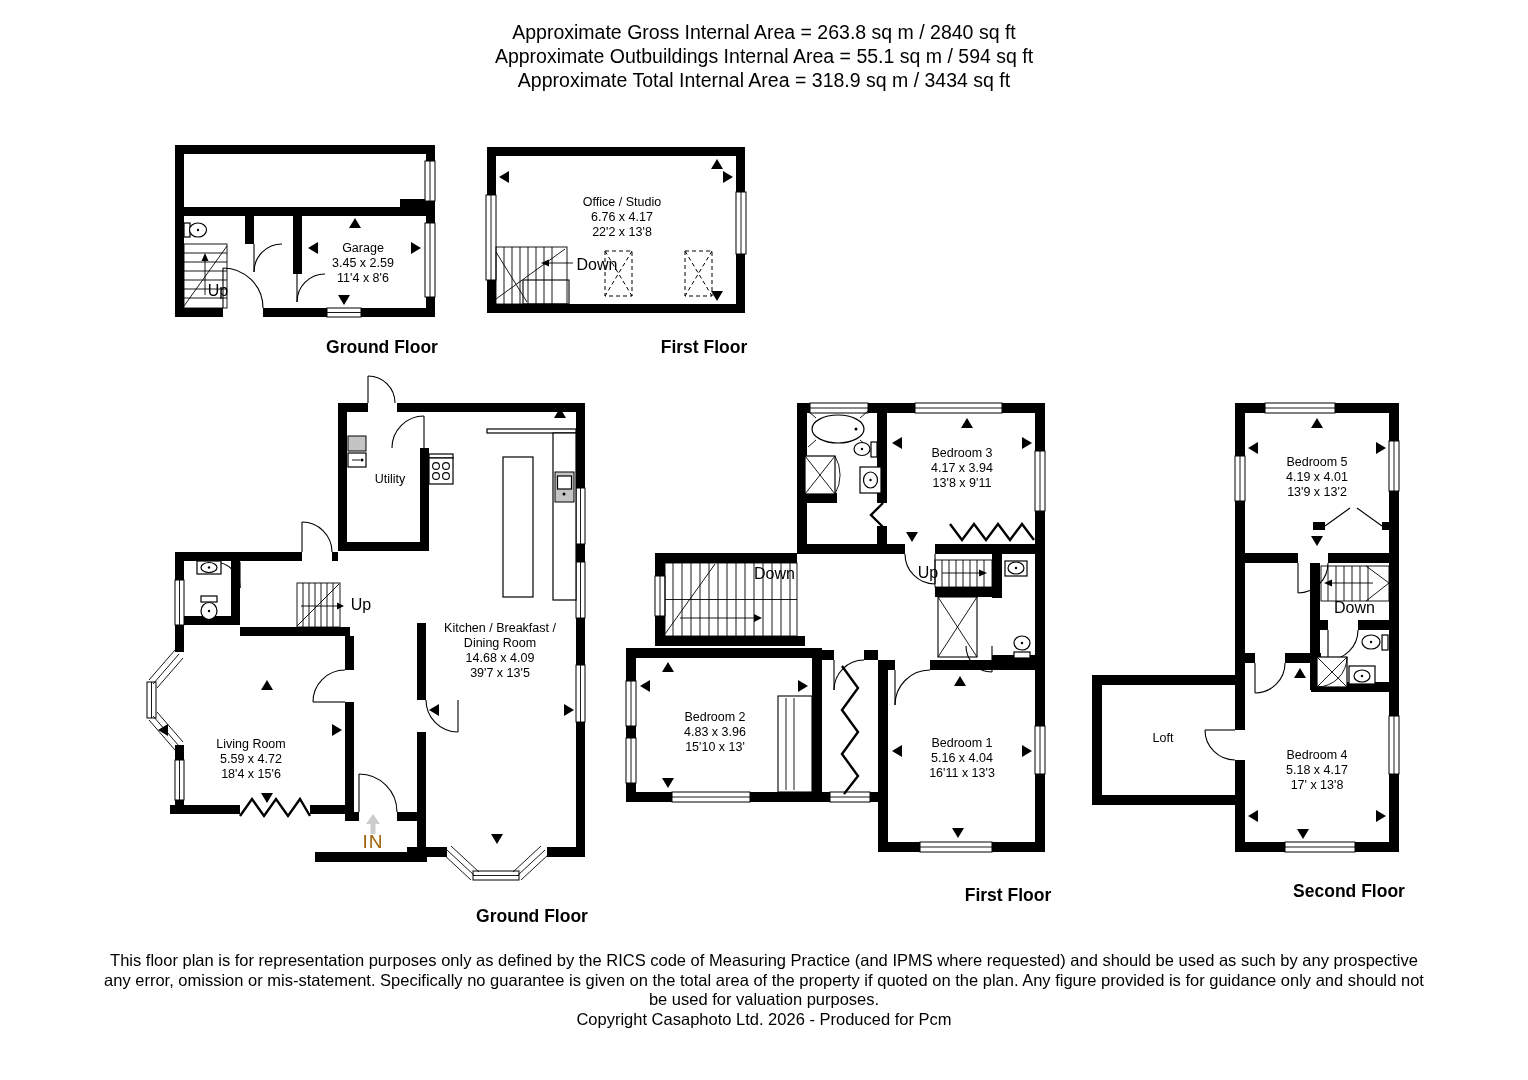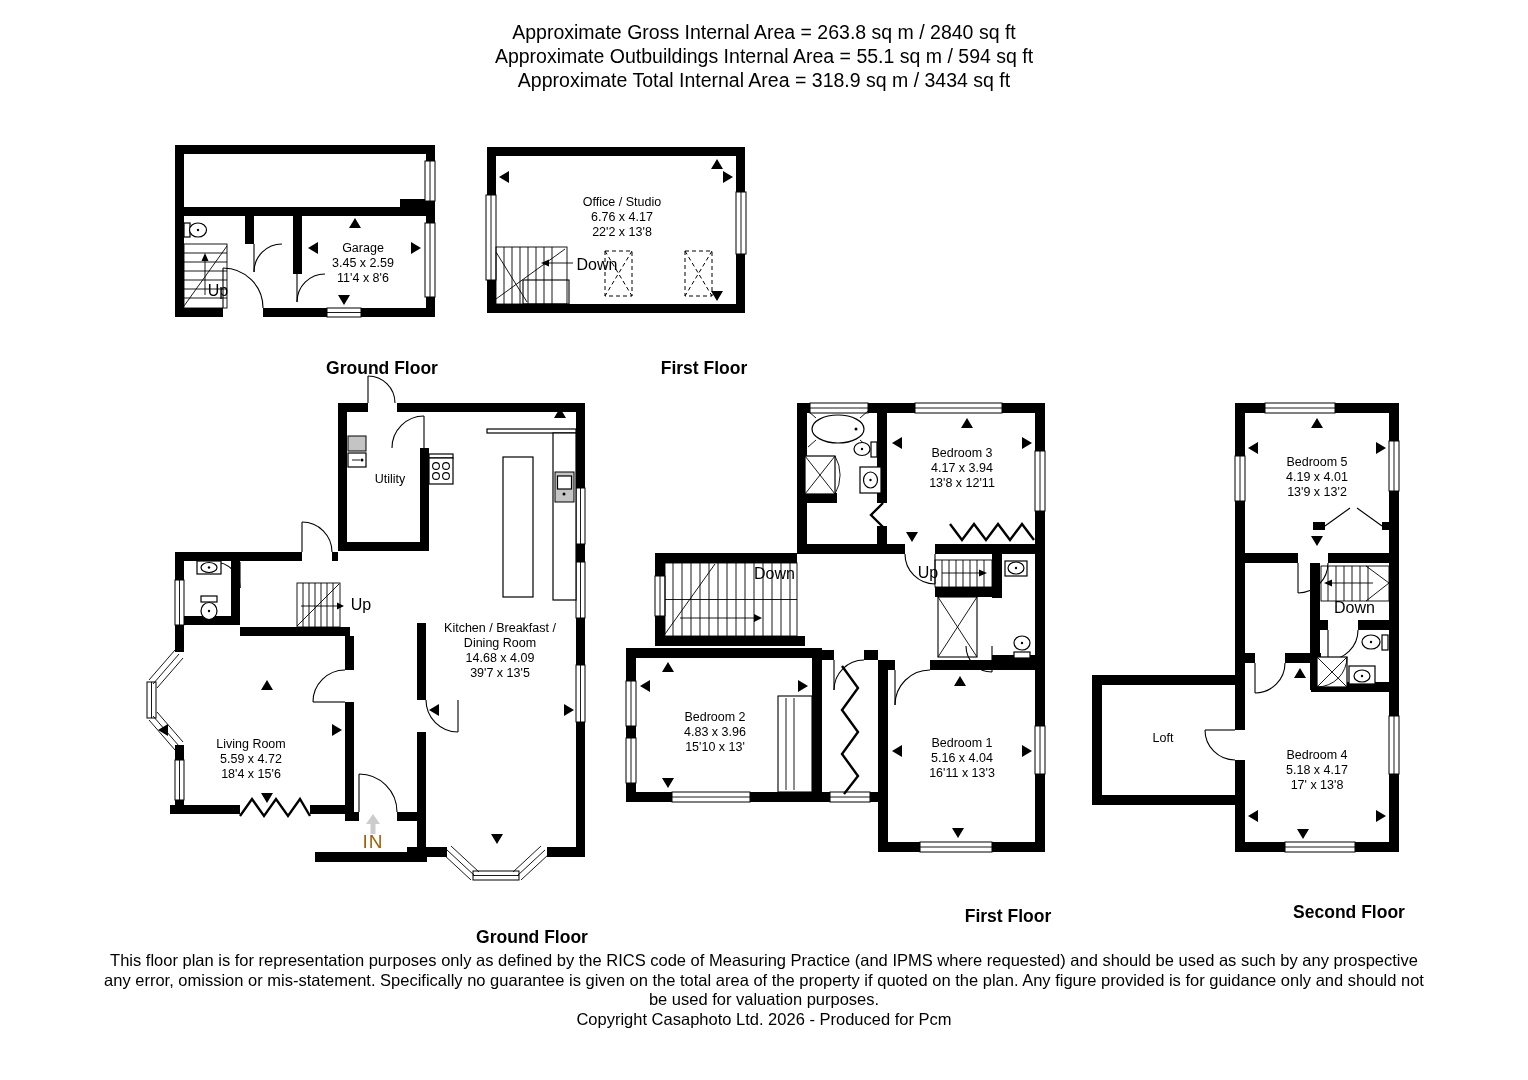--- a/index.html
+++ b/index.html
@@ -7,21 +7,21 @@
   .sheet{position:relative;width:1528px;height:1080px;background:#fff;overflow:hidden;
          font-family:"Liberation Sans", sans-serif;color:#000;}
   .header{position:absolute;top:20px;left:0;width:100%;text-align:center;}
   .title{font-size:31px;font-weight:bold;line-height:38px;}
   .area-line{font-size:19.5px;line-height:24px;}
   .plan{position:absolute;}
   .plan svg{position:absolute;left:0;top:0;overflow:visible;}
   .room-label{position:absolute;text-align:center;font-size:12.5px;line-height:15px;}
   .anno{position:absolute;text-align:center;font-size:16px;line-height:12px;}
   .in-label{position:absolute;text-align:center;font-size:19px;letter-spacing:1px;color:#a16207;}
-  .floor-label{position:absolute;width:200px;text-align:center;font-weight:bold;font-size:17.5px;margin-top:21px;}
+  .floor-label{position:absolute;width:200px;text-align:center;font-weight:bold;font-size:17.5px;}
   .footer{position:absolute;top:951px;left:0;width:100%;text-align:center;font-size:16.5px;line-height:19.6px;}
   
   svg .w{fill:var(--wall);}
   svg .ln{stroke:var(--wall);stroke-width:1.1;fill:none;}
   svg .lt{stroke:var(--wall);stroke-width:0.9;fill:none;}
   svg .zz{stroke:var(--wall);stroke-width:2.4;fill:none;stroke-linejoin:miter;}
   svg .wn{fill:#fff;stroke:var(--wall);stroke-width:1;}
   svg .gr{fill:var(--fixture);stroke:var(--wall);stroke-width:1;}
   svg .fx{fill:#fff;stroke:var(--wall);stroke-width:1.2;}
   svg .ar{fill:var(--wall);}
@@ -462,21 +462,21 @@
         <polygon class="ar" points="48,392 42,382 54,382"></polygon>
         <polygon class="ar" points="340,280 334,290 346,290"></polygon>
         <polygon class="ar" points="272,355 282,349 282,361"></polygon>
         <polygon class="ar" points="412,355 402,349 402,361"></polygon>
         <polygon class="ar" points="338,442 332,432 344,432"></polygon>
       </g>
     </svg>
     <div class="room-label" style="left:282px;top:50px;width:120px">
       <div>Bedroom 3</div>
       <div>4.17 x 3.94</div>
-      <div>13'8 x 12'11</div>
+      <div>13'8 x 9'11</div>
     </div>
     <div class="room-label" style="left:35px;top:314px;width:120px">
       <div>Bedroom 2</div>
       <div>4.83 x 3.96</div>
       <div>15'10 x 13'</div>
     </div>
     <div class="room-label" style="left:282px;top:340px;width:120px">
       <div>Bedroom 1</div>
       <div>5.16 x 4.04</div>
       <div>16'11 x 13'3</div>

